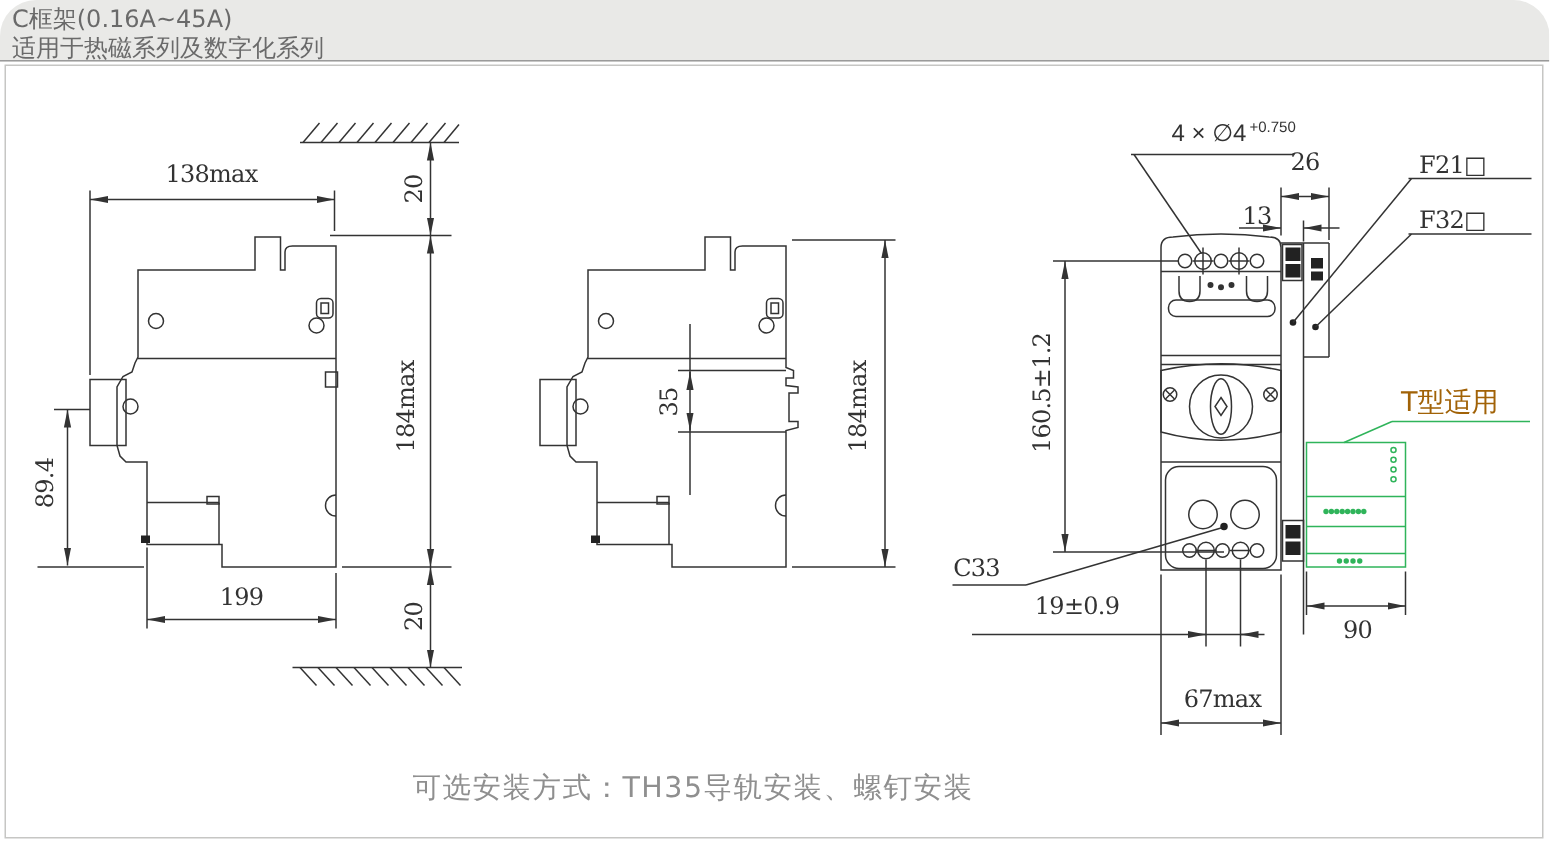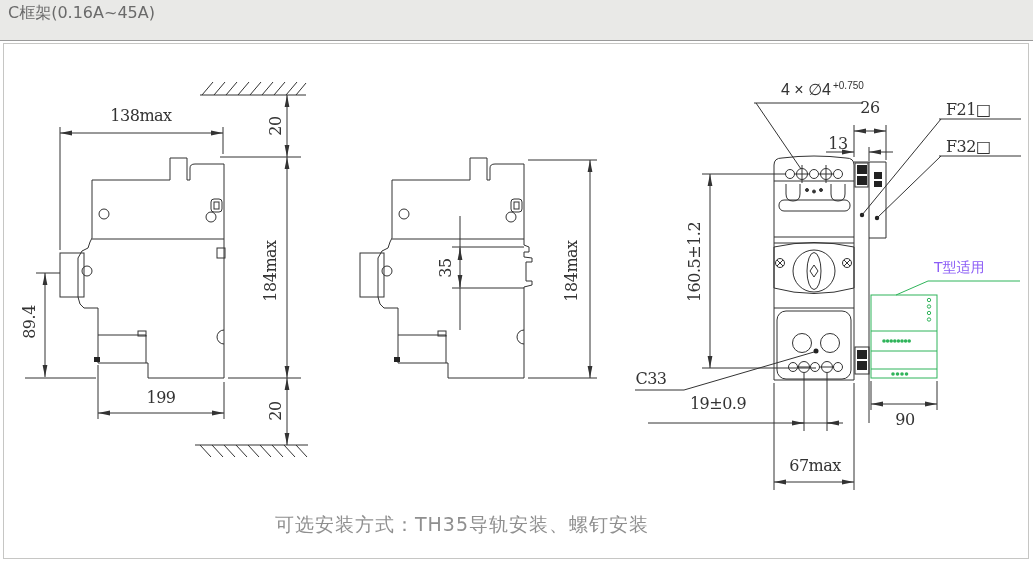--- a/index.html
+++ b/index.html
@@ -1,43 +1,44 @@
 <!DOCTYPE html>
 <html><head>
 <meta charset="utf-8">
 <style>
   html,body{margin:0;padding:0;background:#fff;}
   .page{position:relative;width:1033px;height:574px;background:#ffffff;overflow:hidden;
-        font-family:"DejaVu Sans","Liberation Sans",sans-serif;}
+        font-family:"DejaVu Sans","Liberation Sans",sans-serif;border-radius:24px;}
   .header{position:absolute;left:0;top:0;width:1033px;height:41px;background:#e9e9e7;
           border-bottom:1px solid #9a9a9a;box-sizing:border-box;}
   .header .t1{position:absolute;left:8px;top:3px;font-size:16px;color:#6a6a6a;}
   .header .t2{position:absolute;left:8px;top:22px;font-size:16px;color:#6a6a6a;}
   .frame{position:absolute;left:3px;top:43px;width:1026px;height:516px;
          border:1px solid #c6c6c4;box-sizing:border-box;background:#fff;}
   svg.draw{position:absolute;left:0;top:0;}
   .lbl{position:absolute;font-family:"DejaVu Serif","Liberation Serif",serif;font-size:16px;
        color:#333;white-space:nowrap;line-height:1;transform:translate(-50%,-50%);letter-spacing:-0.5px;}
   .rot{transform:translate(-50%,-50%) rotate(-90deg);}
   .anch{transform:none;}
-  .green{color:#8b5cf6;font-family:"DejaVu Sans","Liberation Sans",sans-serif;font-size:14px;letter-spacing:0;}
+  .green{color:#a16207;font-family:"DejaVu Sans","Liberation Sans",sans-serif;font-size:18px;letter-spacing:0;}
   .caption{position:absolute;left:3px;top:512px;width:918px;text-align:center;
            font-size:19px;color:#8f8f8f;letter-spacing:1px;}
   .holes{position:absolute;left:781px;top:80px;display:flex;align-items:flex-start;gap:2px;
          font-family:Liberation Sans, sans-serif;color:#333;}
   .holes .main{font-size:16px;line-height:1.2;}
   .tolstack{display:inline-flex;flex-direction:row;font-size:10px;line-height:1.1;justify-content:flex-end;}
 </style>
 </head>
 <body>
 
 <div class="page">
 
   <div class="header">
     <div class="t1">C框架(0.16A~45A)</div>
+    <div class="t2">适用于热磁系列及数字化系列</div>
   </div>
 
   <div class="frame"></div>
 
   <svg class="draw" width="1033" height="574" viewBox="0 0 1033 574" fill="none" stroke="#333" stroke-width="1">
     <defs>
       <marker id="arr" viewBox="0 0 12 6" refX="12" refY="3" markerWidth="12" markerHeight="6" markerUnits="userSpaceOnUse" orient="auto-start-reverse">
         <path d="M12,3 L0,0.6 L0,5.4 Z" fill="#333" stroke="none"></path>
       </marker>
     </defs>

